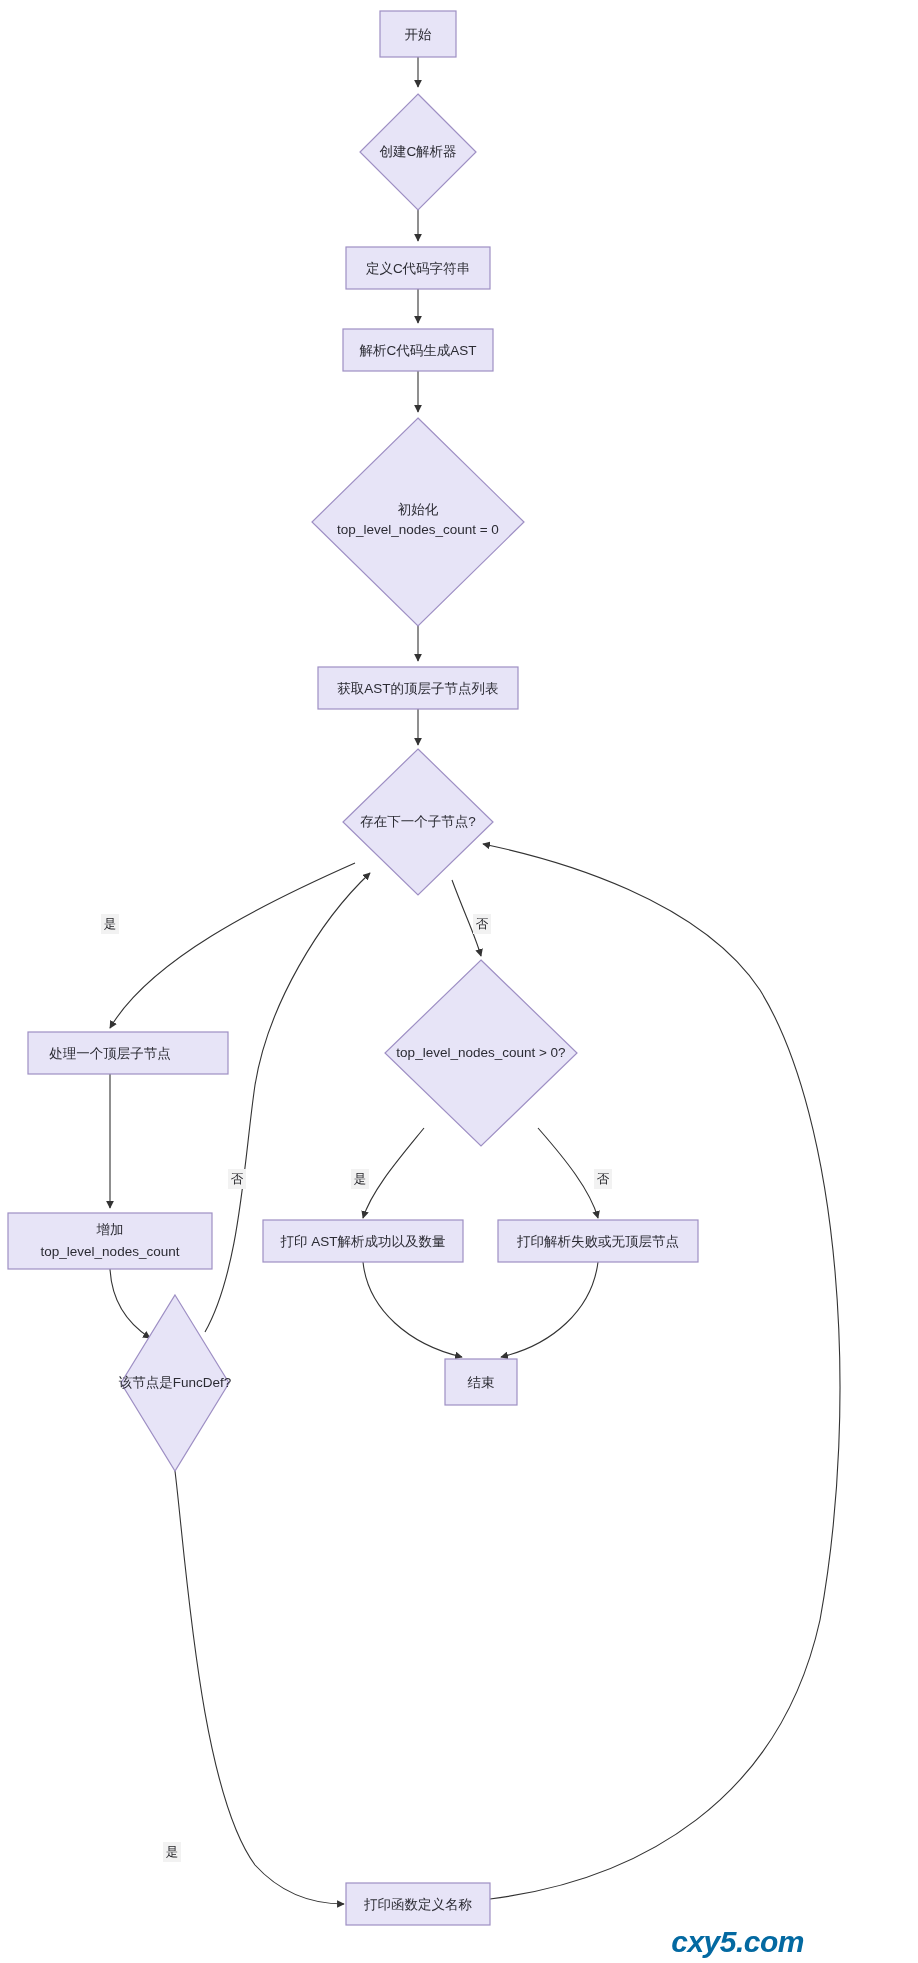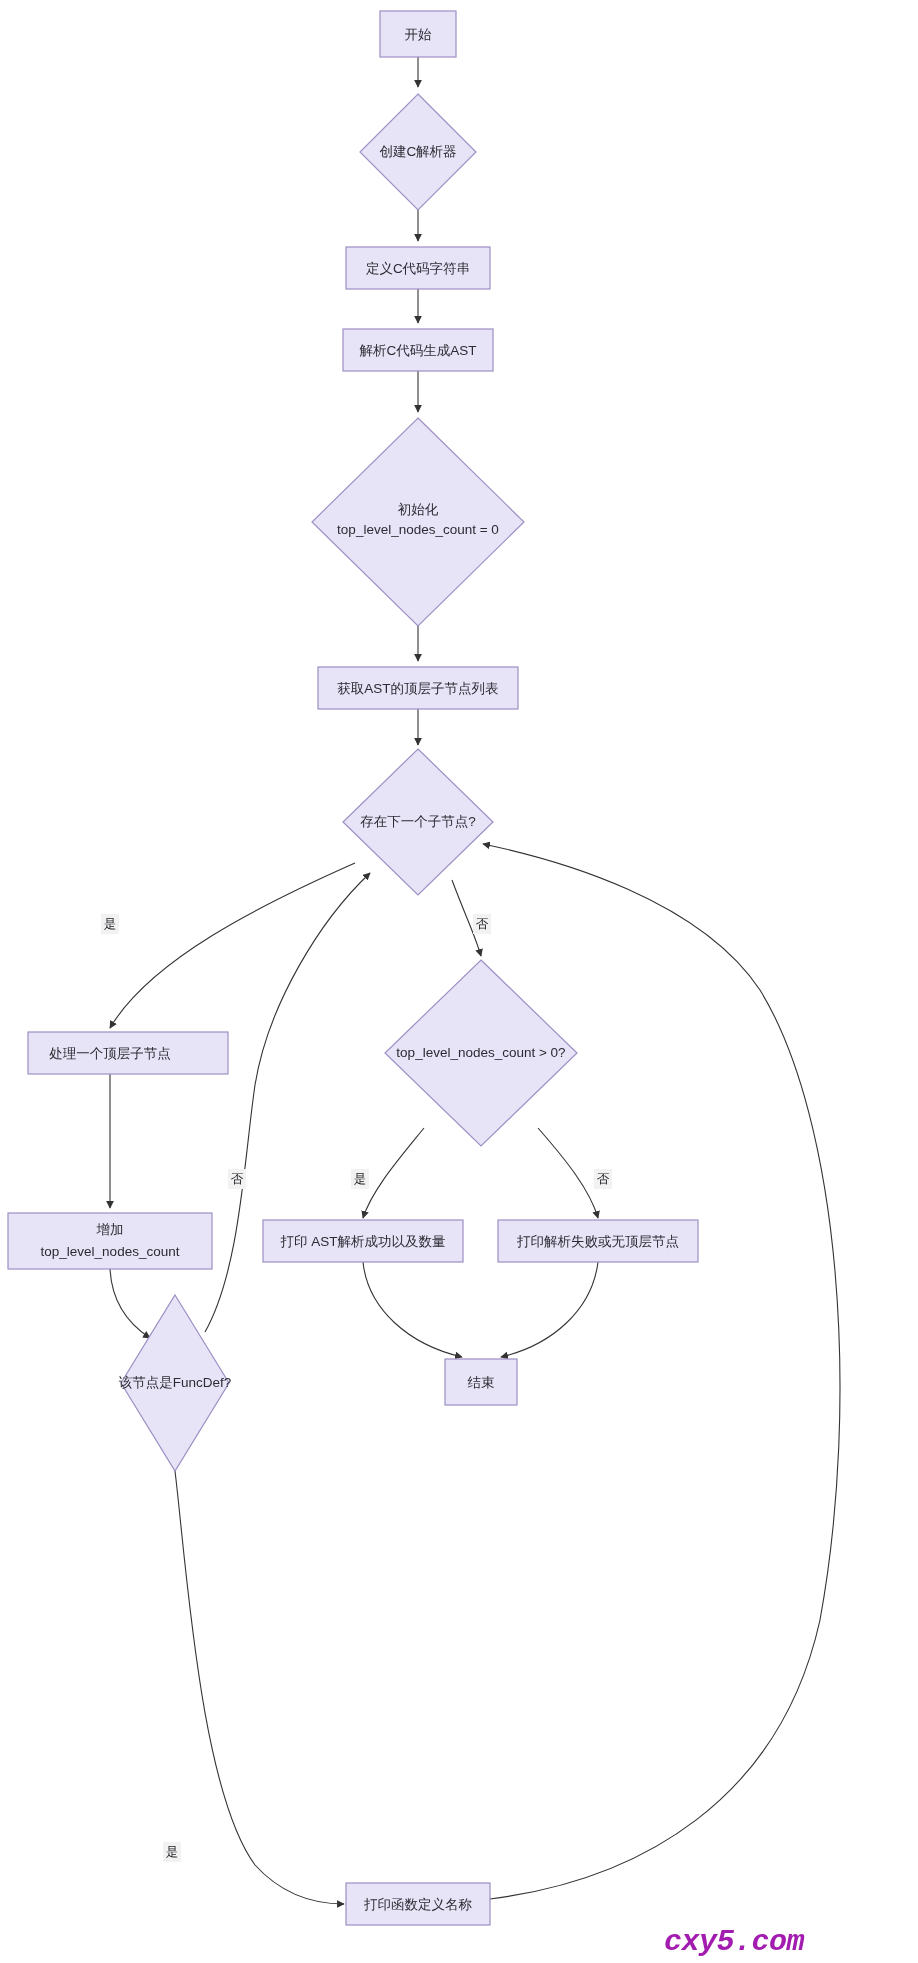--- a/index.html
+++ b/index.html
@@ -54,25 +54,25 @@
     text-anchor: middle;
     dominant-baseline: middle;
   }
   .edge-label-bg {
     fill: #f2f2f2;
   }
   .watermark {
     position: absolute;
     right: 8px;
     bottom: 4px;
-    font-family: Liberation Mono, monospace;
+    font-family: Liberation Sans, sans-serif;
     font-weight: bold;
     font-style: italic;
     font-size: 30px;
-    color: #a21caf;
+    color: #0369a1;
     letter-spacing: -0.5px;
     user-select: none;
   }
 </style>
 </head>
 <body>
 
 <div id="flow-root">
   <svg id="flowchart" viewBox="0 0 918 1963">
     <defs>

